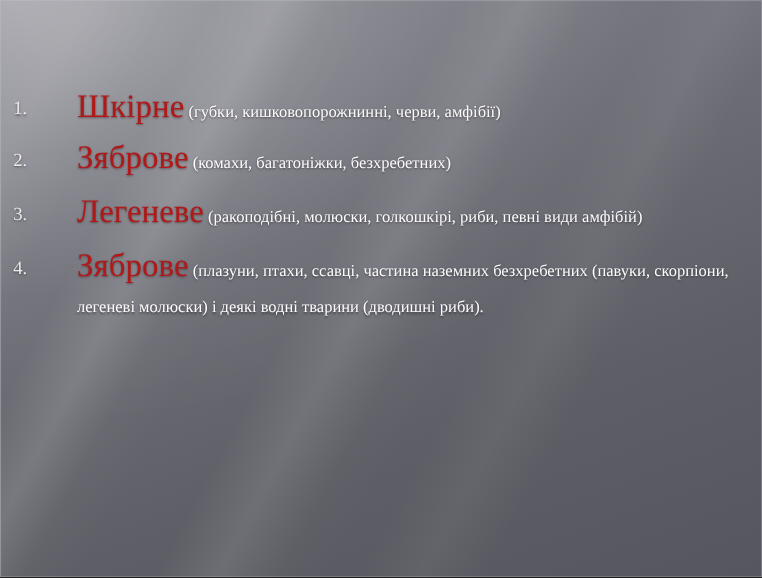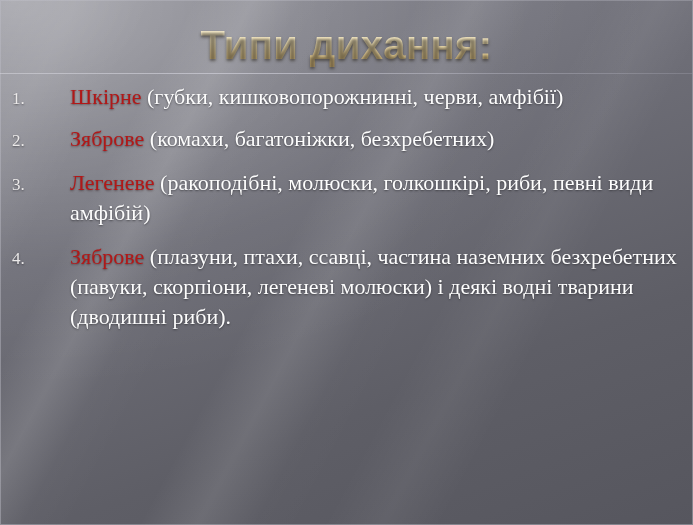--- a/index.html
+++ b/index.html
@@ -143,49 +143,44 @@
     width: 44px;
     text-align: left;
     color: #eceaea;
     font-size: 17px;
     line-height: 34px;
     text-shadow: 0 1px 2px rgba(25,25,30,0.5);
   }
 
   .item-head {
     color: #b11818;
-    font-size: 22px;
+    font-size: 30px;
     line-height: 30px;
     text-shadow: 0 1px 2px rgba(40,10,10,0.45);
   }
 
   .item-rest {
     color: #fdfdfd;
-    font-size: 22px;
+    font-size: 15px;
     margin-top: 12px;
   }
 
   
   .item-1 { margin-bottom: 12px; }
   .item-2 { margin-bottom: 14px; }
   .item-3 { margin-bottom: 14px; }
   .item-4 { margin-bottom: 0; }
 </style>
 </head>
 <body>
 
 <div class="slide">
 
   <div class="slide-rim"></div>
 
-  <div class="title-area">
-    <div class="slide-title-shadow">Типи дихання:</div>
-    <div class="slide-title">Типи дихання:</div>
-    <div class="title-rule"></div>
-  </div>
 
   <ol class="body-list">
 
     <li class="list-item item-1">
       <span class="item-number">1.</span>
       <span class="item-head">Шкірне</span><span class="item-rest"> (губки, кишковопорожнинні, черви, амфібії)</span>
     </li>
 
     <li class="list-item item-2">
       <span class="item-number">2.</span>

